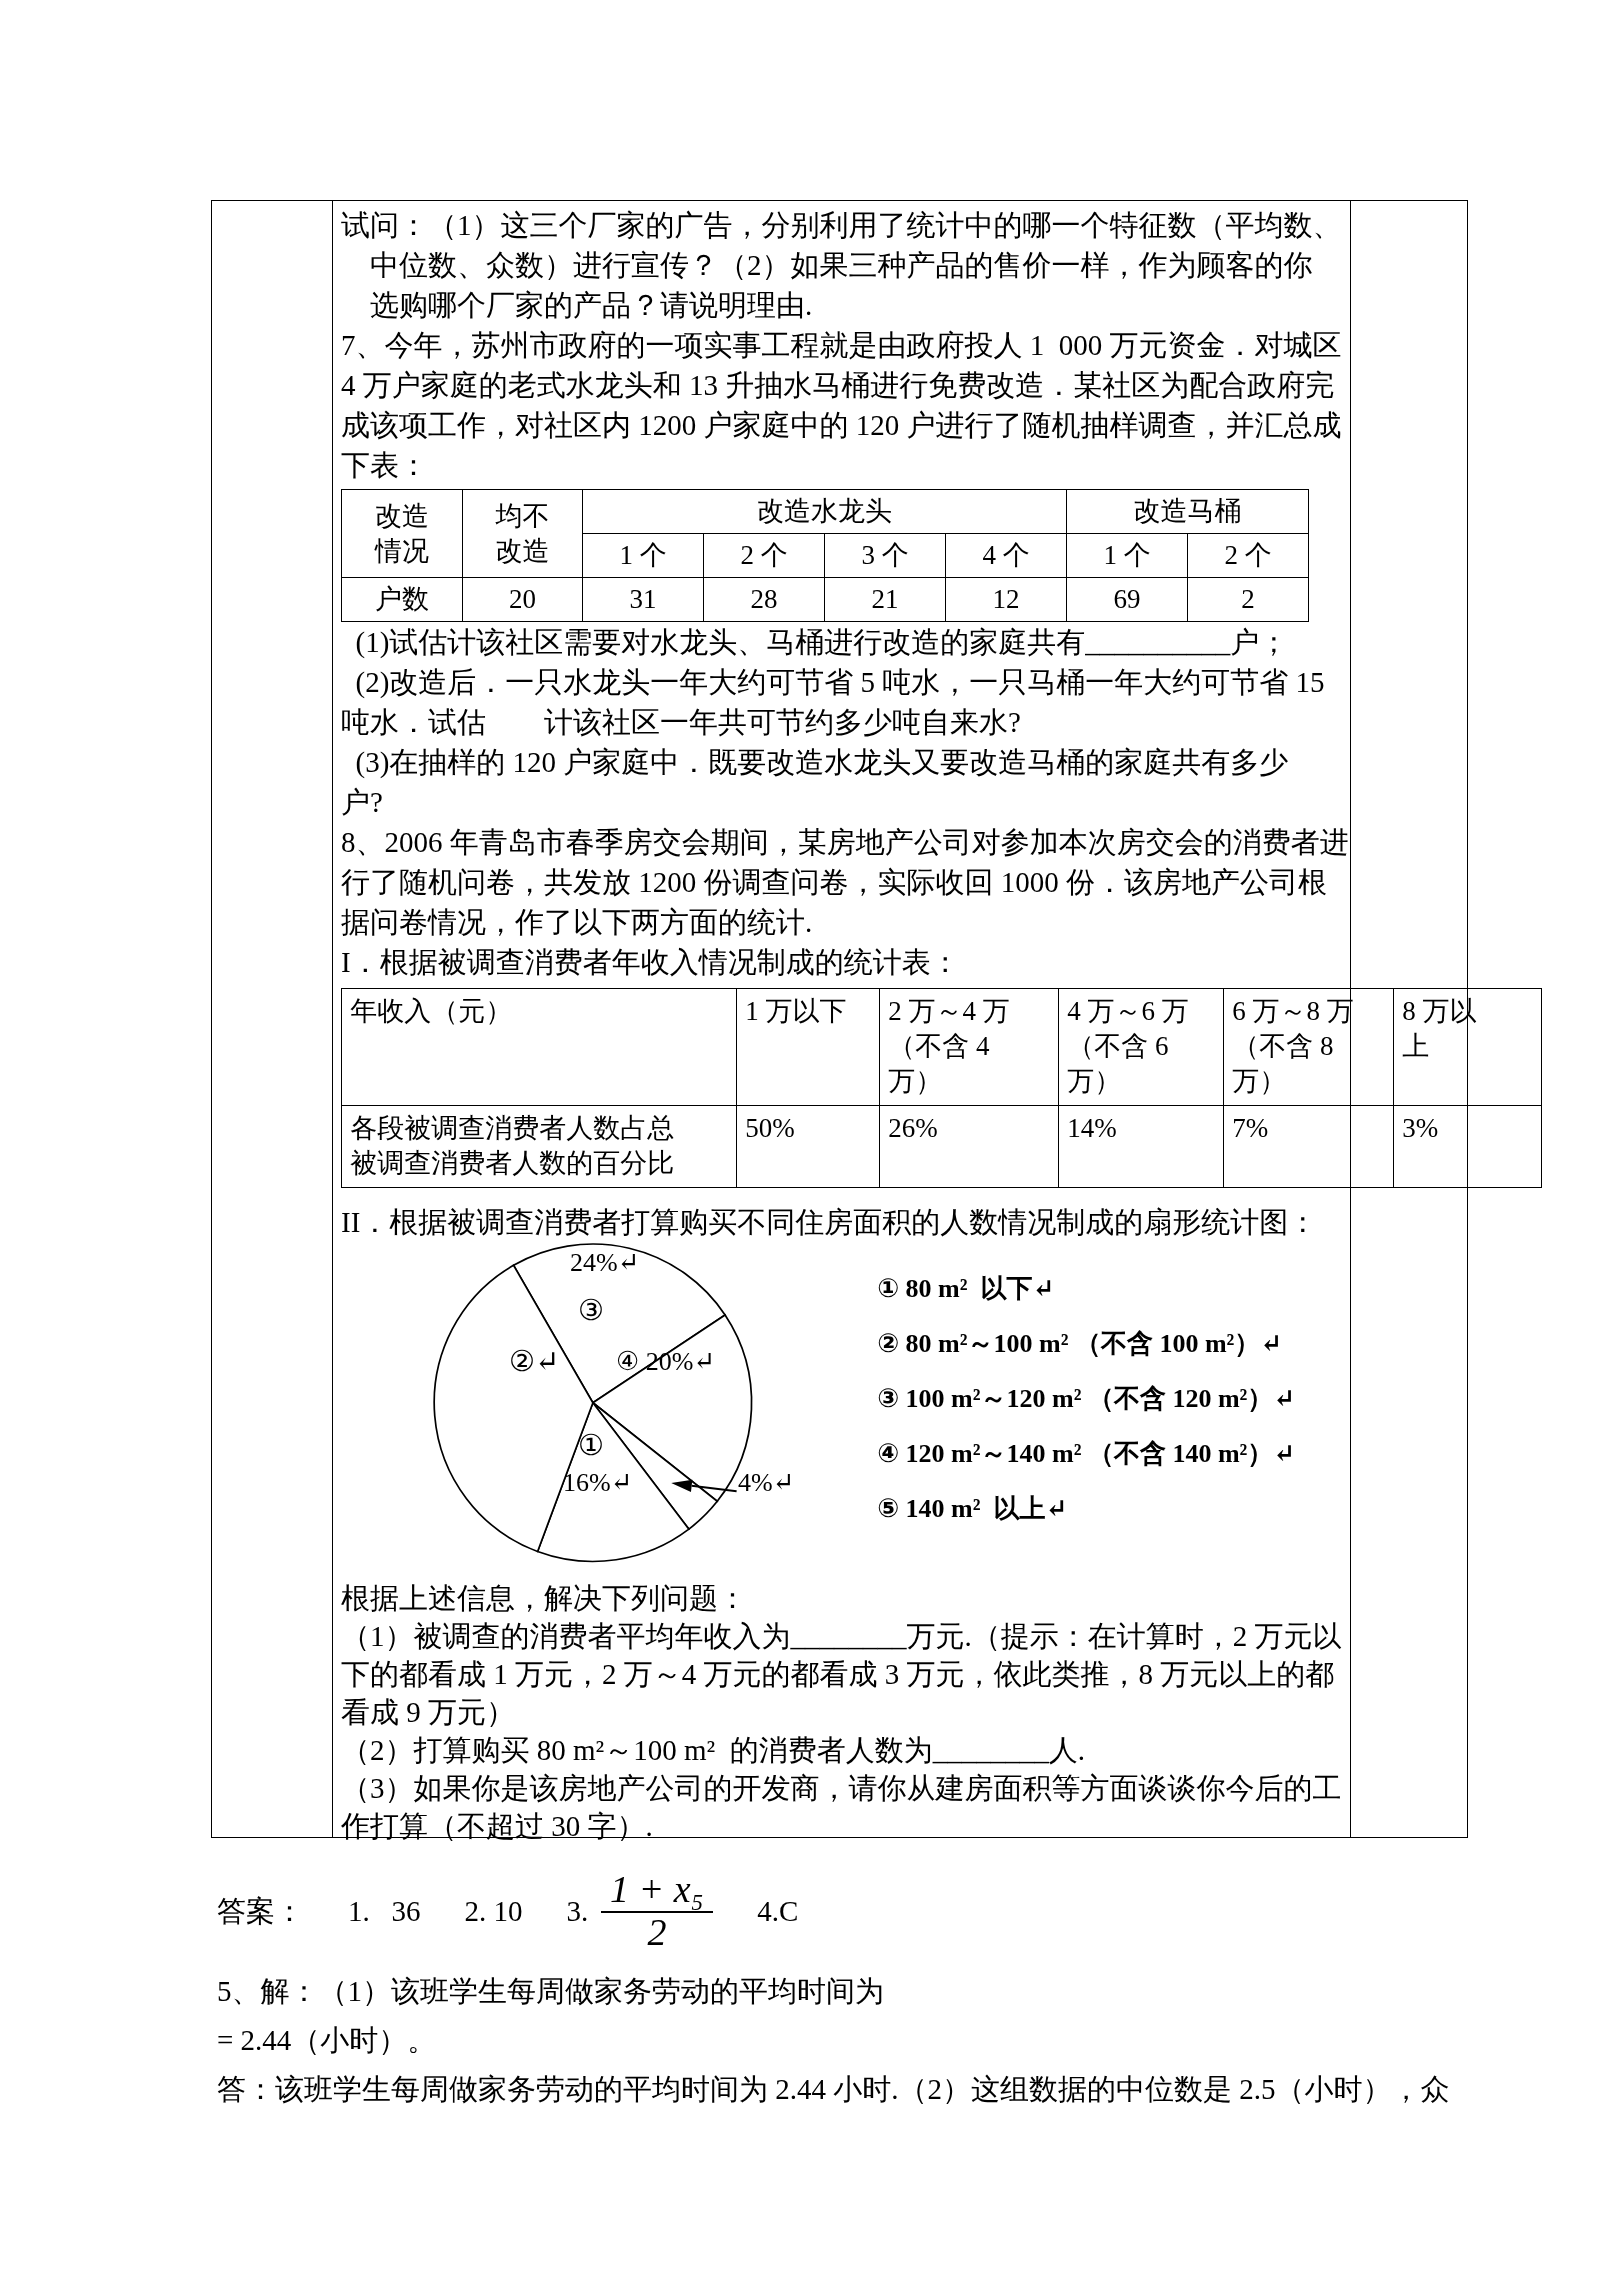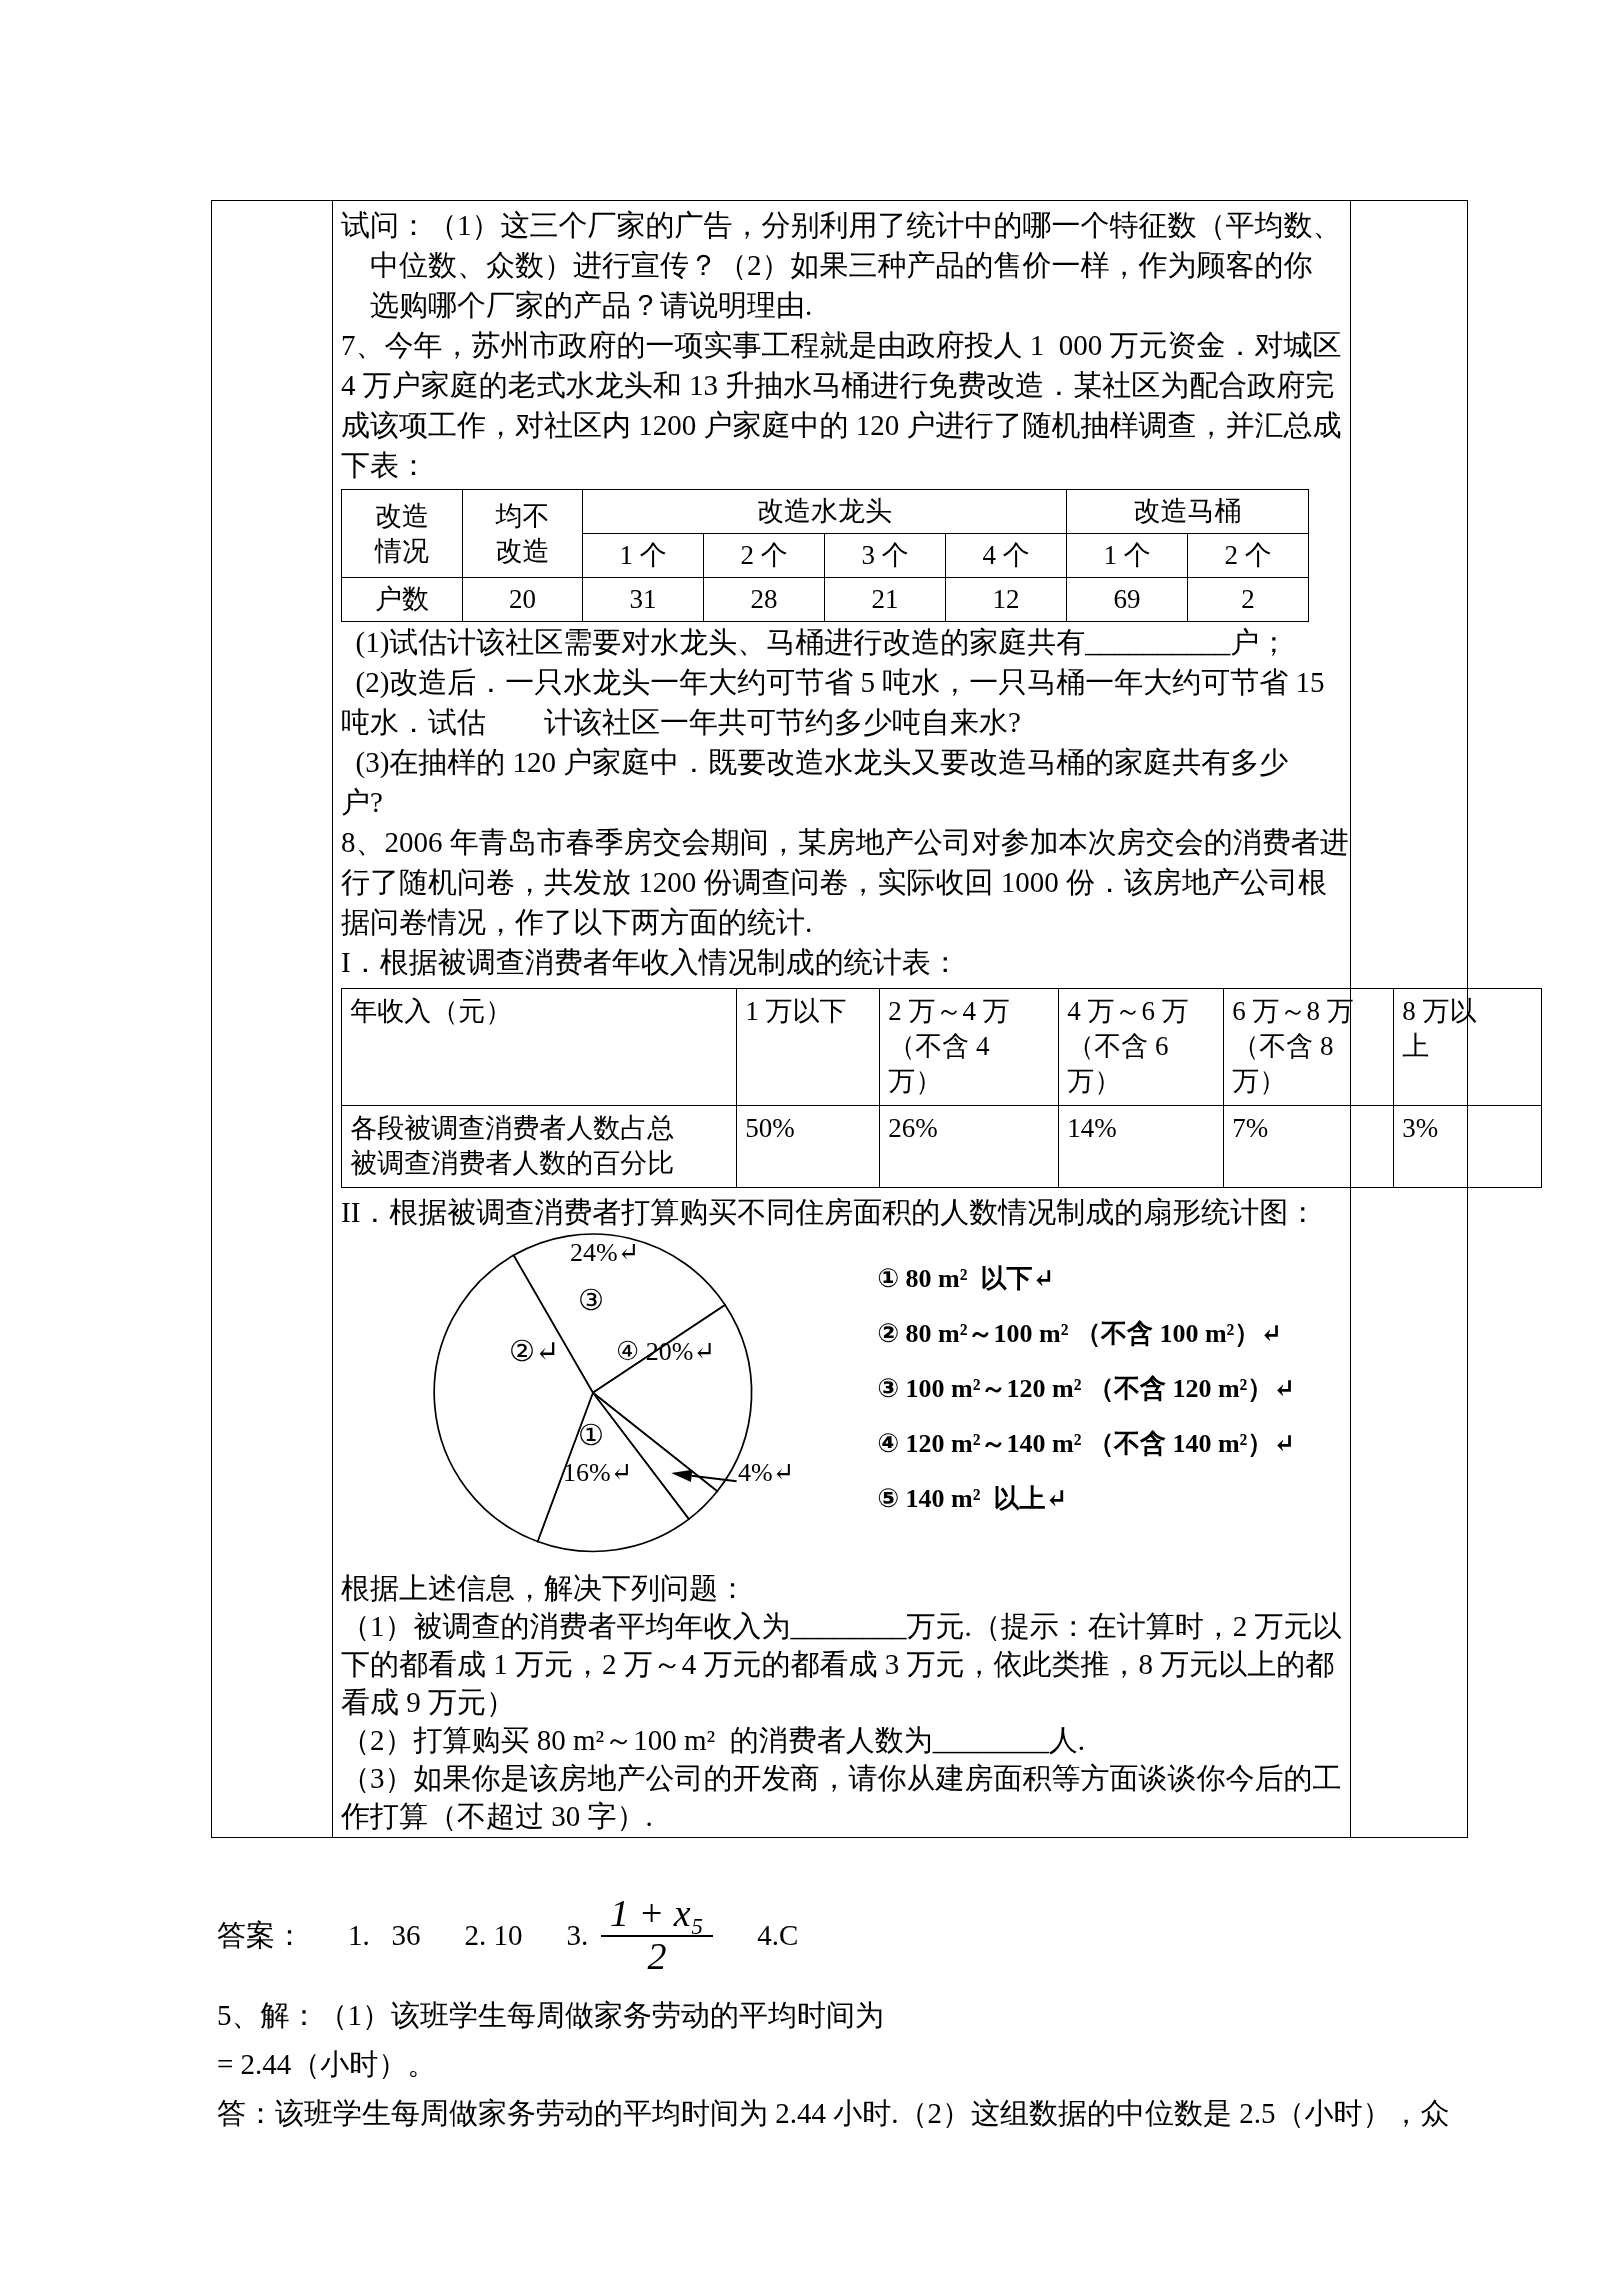--- a/index.html
+++ b/index.html
@@ -20,21 +20,21 @@
   .t1 td { height:44px; vertical-align:middle; padding:1.4px 4.1px; }
   .t2 { margin-top:5.5px; table-layout:fixed; width:1200px; font-size:27px; line-height:35px; }
   .t2 td { vertical-align:top; text-align:left; padding:5.5px 8.2px; }
   .pieblock { position:relative; height:331px; }
   #pie-svg { position:absolute; left:89px; top:0; }
   .plabel { position:absolute; font-size:26px; line-height:31px; white-space:pre; }
   .pnum { font-size:29px; }
   .legend { position:absolute; left:536px; top:19px; width:463px; font-size:26px; font-weight:bold; }
   .legend-item { line-height:55px; white-space:pre; }
   .followup { line-height:38px; margin-top:6.8px; }
-  .bottom { position:absolute; left:217px; top:1871px; width:1404px;margin-top:24px; }
+  .bottom { position:absolute; left:217px; top:1871px; width:1404px; }
   .ansrow { display:flex; align-items:center; gap:44px; height:80px; }
   .ansrow span { white-space:pre; }
   .grp { display:flex; align-items:center; gap:12.3px; }
   .frac { display:inline-flex; flex-direction:column; align-items:center; vertical-align:middle; font-size:38px; line-height:35px;justify-content:flex-end; }
   .frac .num { padding:0 9.5px 4.1px; border-bottom:2px solid #000; white-space:pre; }
   .frac .den { padding-top:2.7px; white-space:pre; }
   .math { font-style:italic; }
   .solintro { margin-top:20.4px; }
   .fracrow { display:flex; align-items:center; gap:9.5px; margin-top:8.2px; }
   .closing { margin-top:9.5px; }
@@ -135,21 +135,21 @@
 被调查消费者人数的百分比</td>
             <td>50%</td>
             <td>26%</td>
             <td>14%</td>
             <td>7%</td>
             <td>3%</td>
           </tr>
         </tbody>
       </table>
 
-      <div class="para" style="margin-top:4px">II．根据被调查消费者打算购买不同住房面积的人数情况制成的扇形统计图：</div>
+      <div class="para" style="margin-top:14px">II．根据被调查消费者打算购买不同住房面积的人数情况制成的扇形统计图：</div>
 
       <div class="pieblock">
         <svg id="pie-svg" width="477" height="331" viewBox="0 0 700 486">
           <g id="pie-slices">
               <path d="M 239 236 L 122.5 34.2 A 233 233 0 0 1 433.1 107.1 Z" fill="#fff" stroke="#000" stroke-width="2.5"></path>
               <path d="M 239 236 L 433.1 107.1 A 233 233 0 0 1 421.6 380.7 Z" fill="#fff" stroke="#000" stroke-width="2.5"></path>
               <path d="M 239 236 L 421.6 380.7 A 233 233 0 0 1 379.9 421.6 Z" fill="#fff" stroke="#000" stroke-width="2.5"></path>
               <path d="M 239 236 L 379.9 421.6 A 233 233 0 0 1 157.8 454.4 Z" fill="#fff" stroke="#000" stroke-width="2.5"></path>
               <path d="M 239 236 L 157.8 454.4 A 233 233 0 0 1 122.5 34.2 Z" fill="#fff" stroke="#000" stroke-width="2.5"></path>
             </g>

